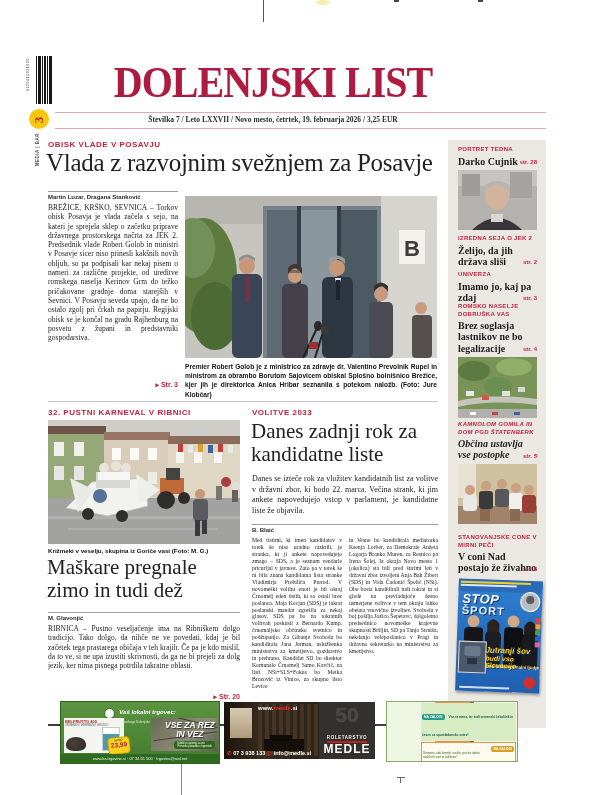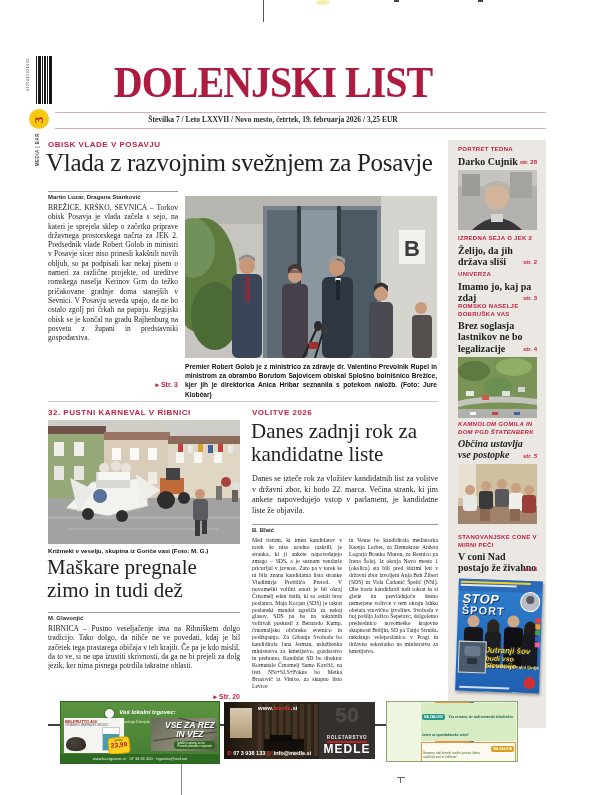--- a/index.html
+++ b/index.html
@@ -176,21 +176,21 @@
   </div>
   <div class="abs cap" style="left:48px;top:547px;width:192px;font-size:6.2px;text-align:left;">Križmeki v veselju, skupina iz Goriče vasi (Foto: M. G.)</div>
   <div class="abs headline" style="left:47px;top:556px;width:192px;font-size:21px;line-height:1.08;">Maškare pregnale zimo in tudi dež</div>
   <div class="abs byline" style="left:48px;top:612px;width:192px;">M. Glavonjić</div>
   <div class="abs bodytext" style="left:48px;top:624px;width:192px;height:64px;overflow:hidden;">RIBNICA – Pustno veseljačenje ima na Ribniškem dolgo tradicijo. Tako dolgo, da nihče ne ve povedati, kdaj je bil začetek tega prastarega običaja v teh krajih. Če pa je kdo mislil, da to ve, si ne upa izustiti skrivnosti, da ga ne bi prejeli za dolg jezik, ker nima pisnega potrdila takratne oblasti.</div>
   <div class="abs more" style="left:48px;top:693px;width:192px;">
     <span>▸</span>
     <span>Str. 20</span>
   </div>
 
-  <div class="abs kicker" style="left:252px;top:408px;">VOLITVE 2026</div>
+  <div class="abs kicker" style="left:252px;top:408px;">VOLITVE 2033</div>
   <div class="abs headline" style="left:251px;top:420px;width:190px;font-size:21px;line-height:1.08;">Danes zadnji rok za kandidatne liste</div>
   <div class="abs" style="left:252px;top:474px;width:186px;font-size:8px;line-height:1.32;text-align:justify;color:#222;">Danes se izteče rok za vložitev kandidatnih list za volitve v državni zbor, ki bodo 22. marca. Večina strank, ki jim ankete napovedujejo vstop v parlament, je kandidatne liste že objavila.</div>
   <div class="abs byline" style="left:252px;top:524px;width:186px;">B. Blaić</div>
   <div class="abs bodytext" style="left:252px;top:537px;width:90px;height:160px;overflow:hidden;font-size:5.7px;line-height:1.22;">Med tistimi, ki imen kandidatov v torek še niso uradno razkrili, je stranka, ki ji ankete napovedujejo zmago – SDS, a je seznam vendarle pricurljal v javnost. Zato pa v torek še ni bila znana kandidatna lista stranke Vladimirja Prebiliča Prerod. V novomeški volilni enoti je bil okraj Črnomelj eden tistih, ki so ostali brez poslanca. Maja Kocjan (SDS) je takrat poslanski mandat zgrešila za nekaj glasov, SDS pa bo na tokratnih volitvah poskusil z Bernardo Kump, črnomaljsko občinsko svetnico in podžupanjo. Za Gibanje Svoboda bo kandidirala Jana Jerman, uslužbenka ministrstva za kmetijstvo, gozdarstvo in prehrano. Kandidat SD bo direktor Komunale Črnomelj Samo Kavčič, na listi NSi+SLS+Fokus bo Metka Brozovič iz Vinice, za skupno listo Levice</div>
   <div class="abs bodytext" style="left:349px;top:537px;width:89px;height:160px;overflow:hidden;font-size:5.7px;line-height:1.22;">in Vesne bo kandidirala mediatorka Ksenja Lorber, za Demokrate Anžeta Logarja Branko Muren, za Resnico pa Irena Šolej. Iz okraja Novo mesto 1 (okolica) sta bili pred štirimi leti v državni zbor izvoljeni Anja Bah Žibert (SDS) in Vida Čadonič Špelič (NSi). Obe bosta kandidirali tudi tokrat in si glede na prevladujoče desno usmerjene volivce v tem okraju lahko obetata vnovično izvolitev. Svoboda v boj pošilja Jožico Šepetavc, dolgoletno predsednico novomeške krajevne skupnosti Bršljin, SD pa Tanjo Strniša, nekdanjo veleposlanico v Pragi in državno sekretarko na ministrstvu za kmetijstvo.</div>
   <div class="abs more" style="left:252px;top:701px;width:186px;">
     <span>▸</span>
     <span>Str. 4</span>
   </div>
 

